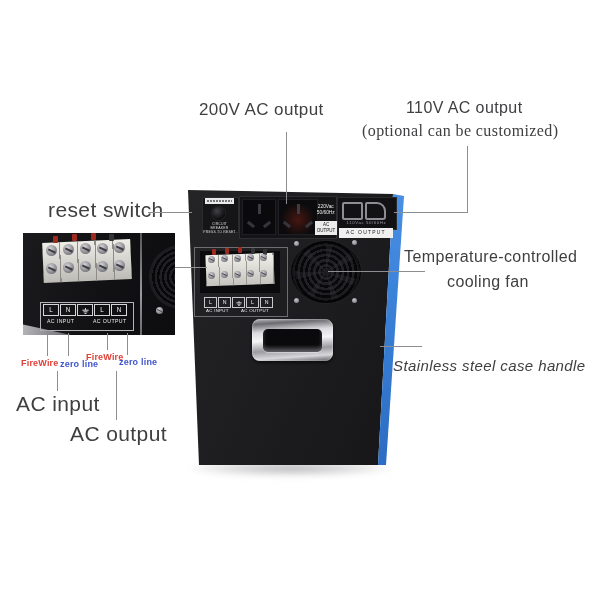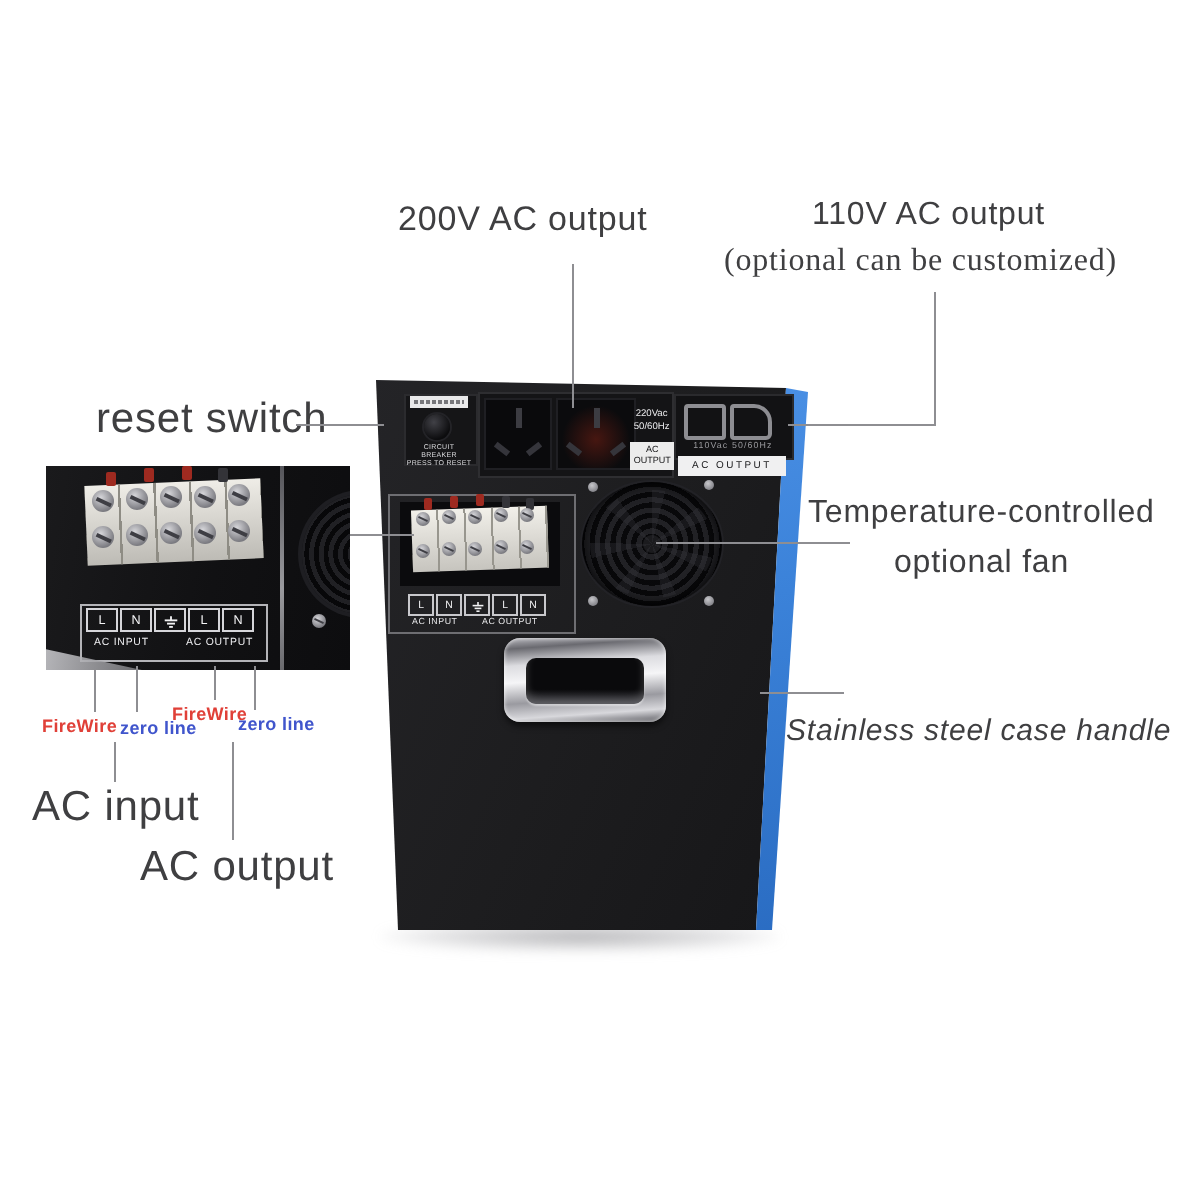--- a/index.html
+++ b/index.html
@@ -274,21 +274,21 @@
   <div class="ln" style="left:107px;top:333px;width:1px;height:17px;"></div>
   <div class="ln" style="left:127px;top:333px;width:1px;height:22px;"></div>
   <div class="ln" style="left:57px;top:371px;width:1px;height:20px;"></div>
   <div class="ln" style="left:116px;top:371px;width:1px;height:49px;"></div>
 
   <div class="ann ann-lg" style="left:199px;top:100px;">200V AC output</div>
   <div class="ann ann-md" style="left:406px;top:99px;">110V AC output</div>
   <div class="ann ann-md" style="left:362px;top:122px;font-family:Liberation Serif, serif;">(optional can be customized)</div>
   <div class="ann" style="left:36px;top:198px;font-size:21px;margin-left:12px;">reset switch</div>
   <div class="ann ann-md" style="left:404px;top:248px;">Temperature-controlled</div>
-  <div class="ann ann-md" style="left:447px;top:273px;">optional fan</div>
+  <div class="ann ann-md" style="left:447px;top:273px;">cooling fan</div>
   <div class="ann" style="left:393px;top:357px;font-size:15px;font-style:italic;">Stainless steel case handle</div>
   <div class="ann" style="left:16px;top:392px;font-size:21px;">AC input</div>
   <div class="ann" style="left:70px;top:422px;font-size:21px;">AC output</div>
 
   <div class="wire-lbl wl-red" style="left:21px;top:358px;">FireWire</div>
   <div class="wire-lbl wl-blue" style="left:60px;top:359px;">zero line</div>
   <div class="wire-lbl wl-red" style="left:86px;top:352px;">FireWire</div>
   <div class="wire-lbl wl-blue" style="left:119px;top:357px;">zero line</div>
 
 </div>

